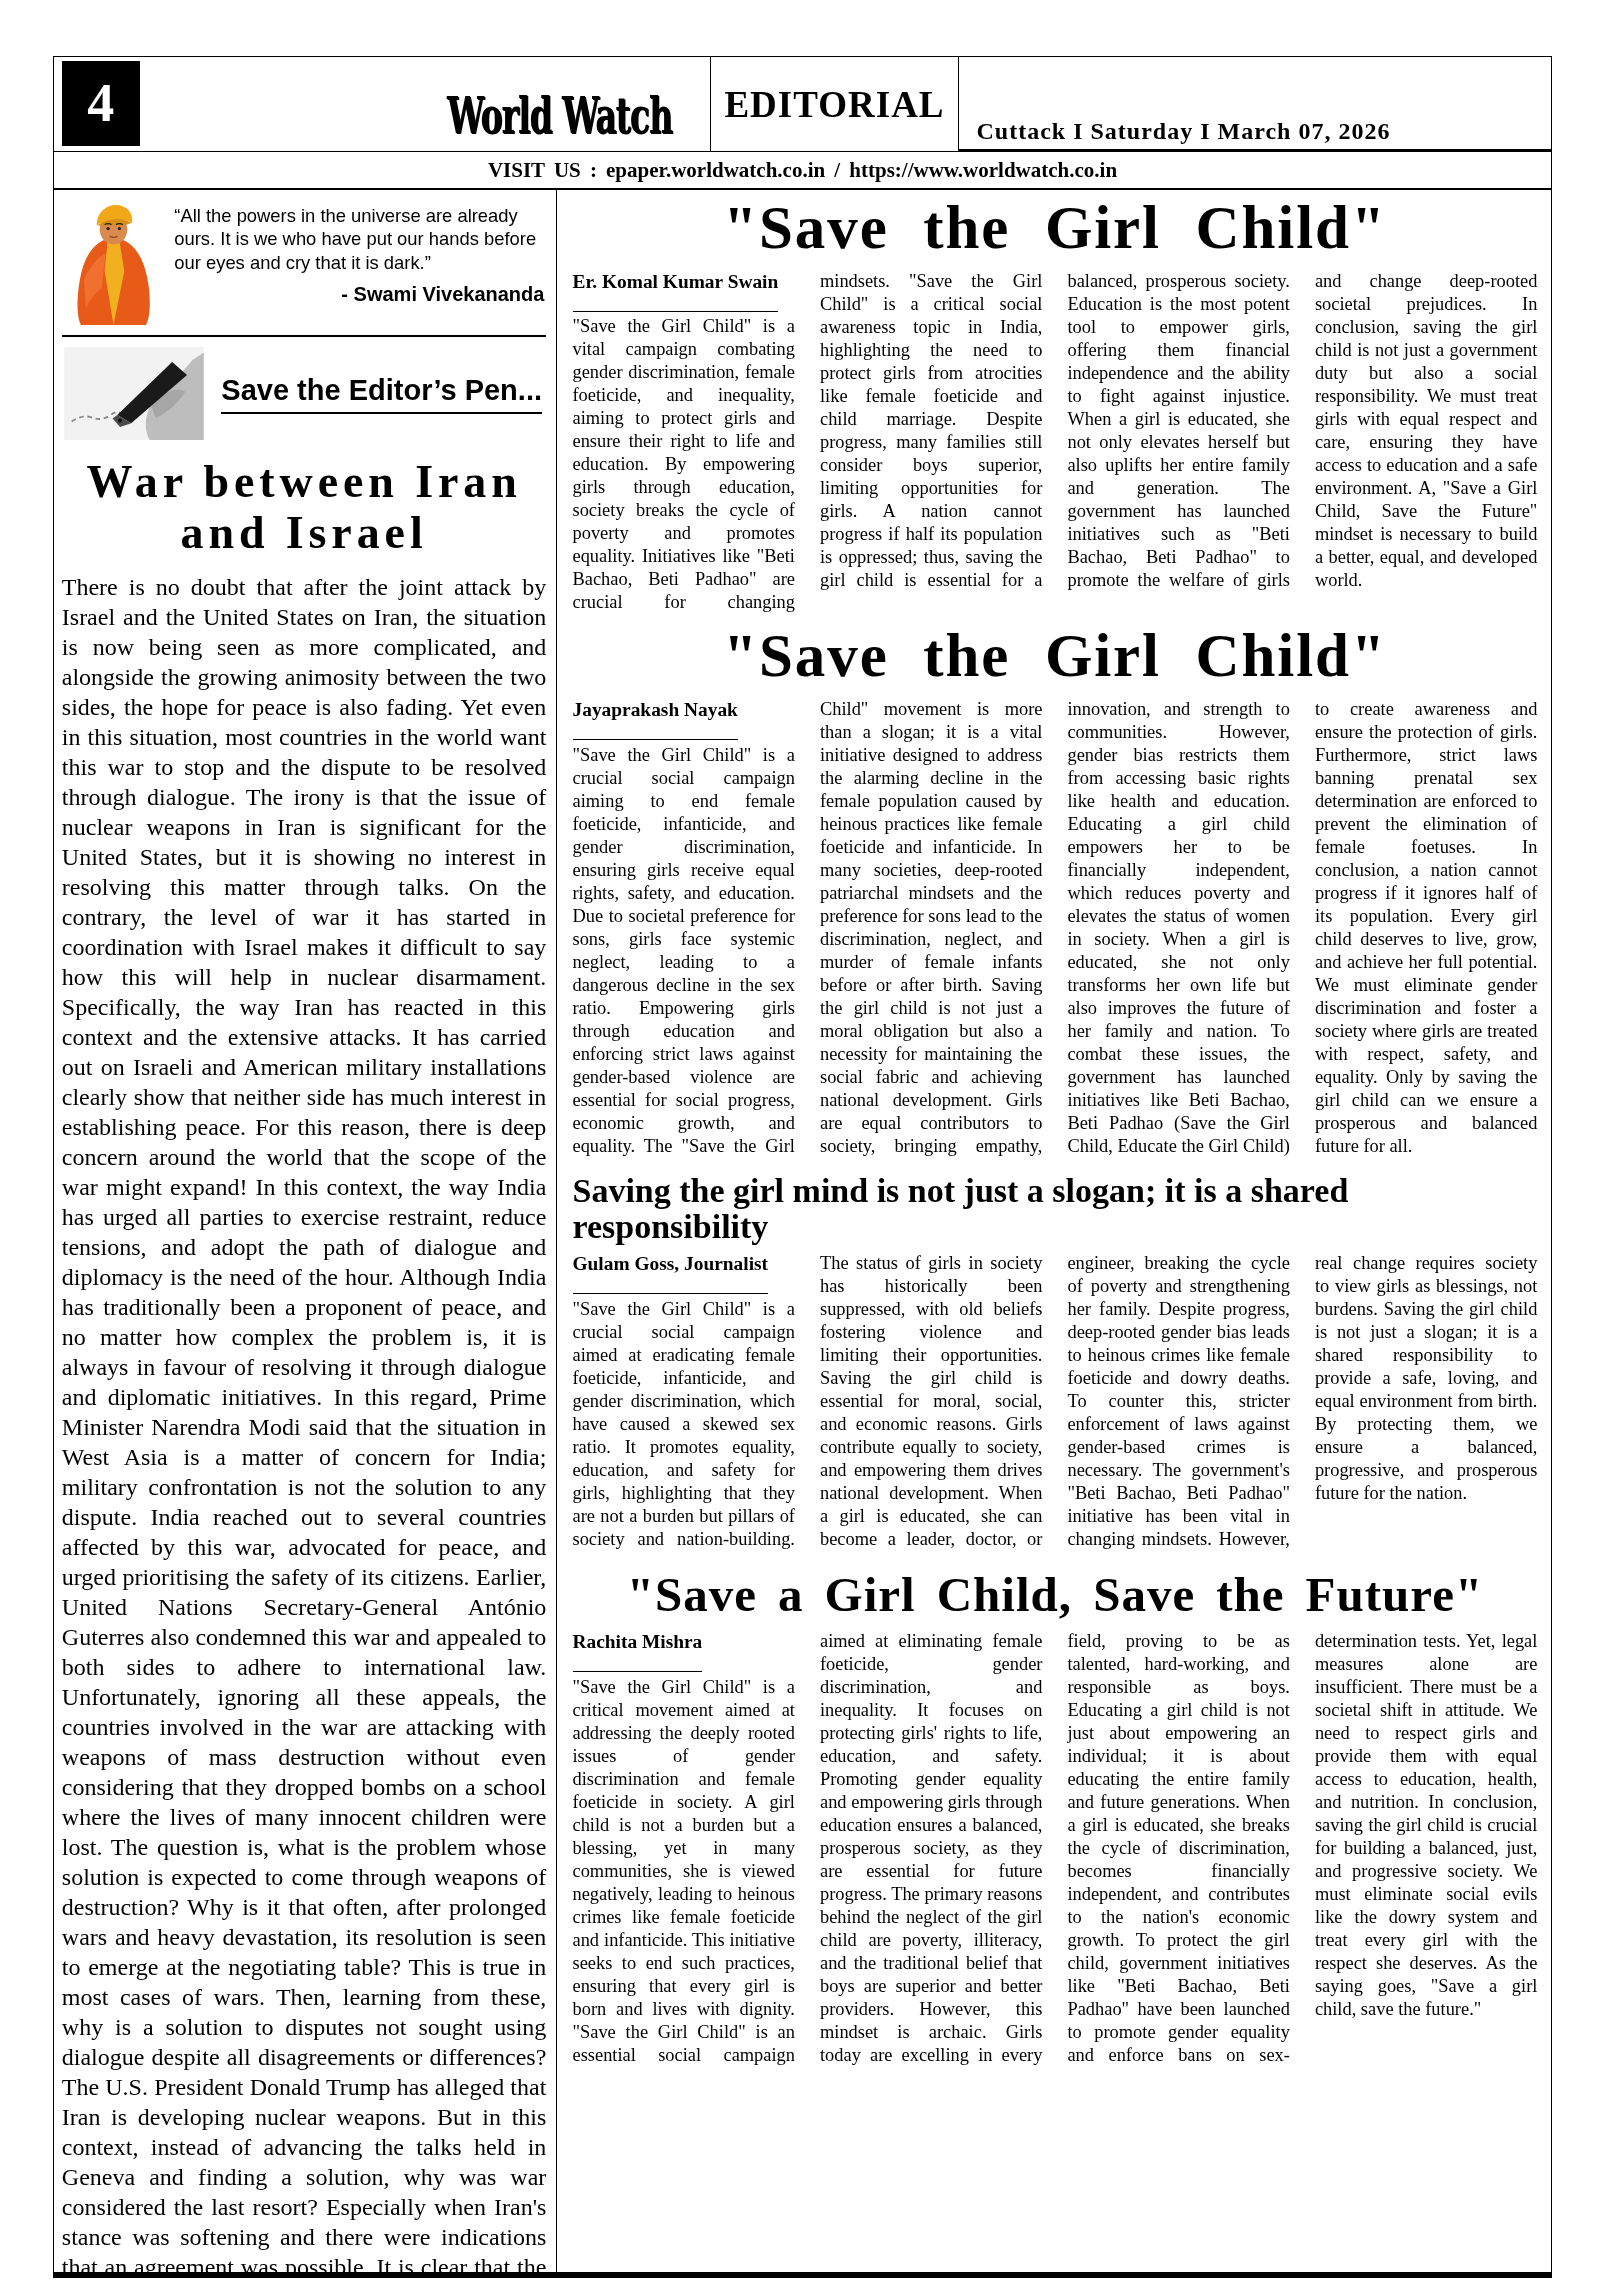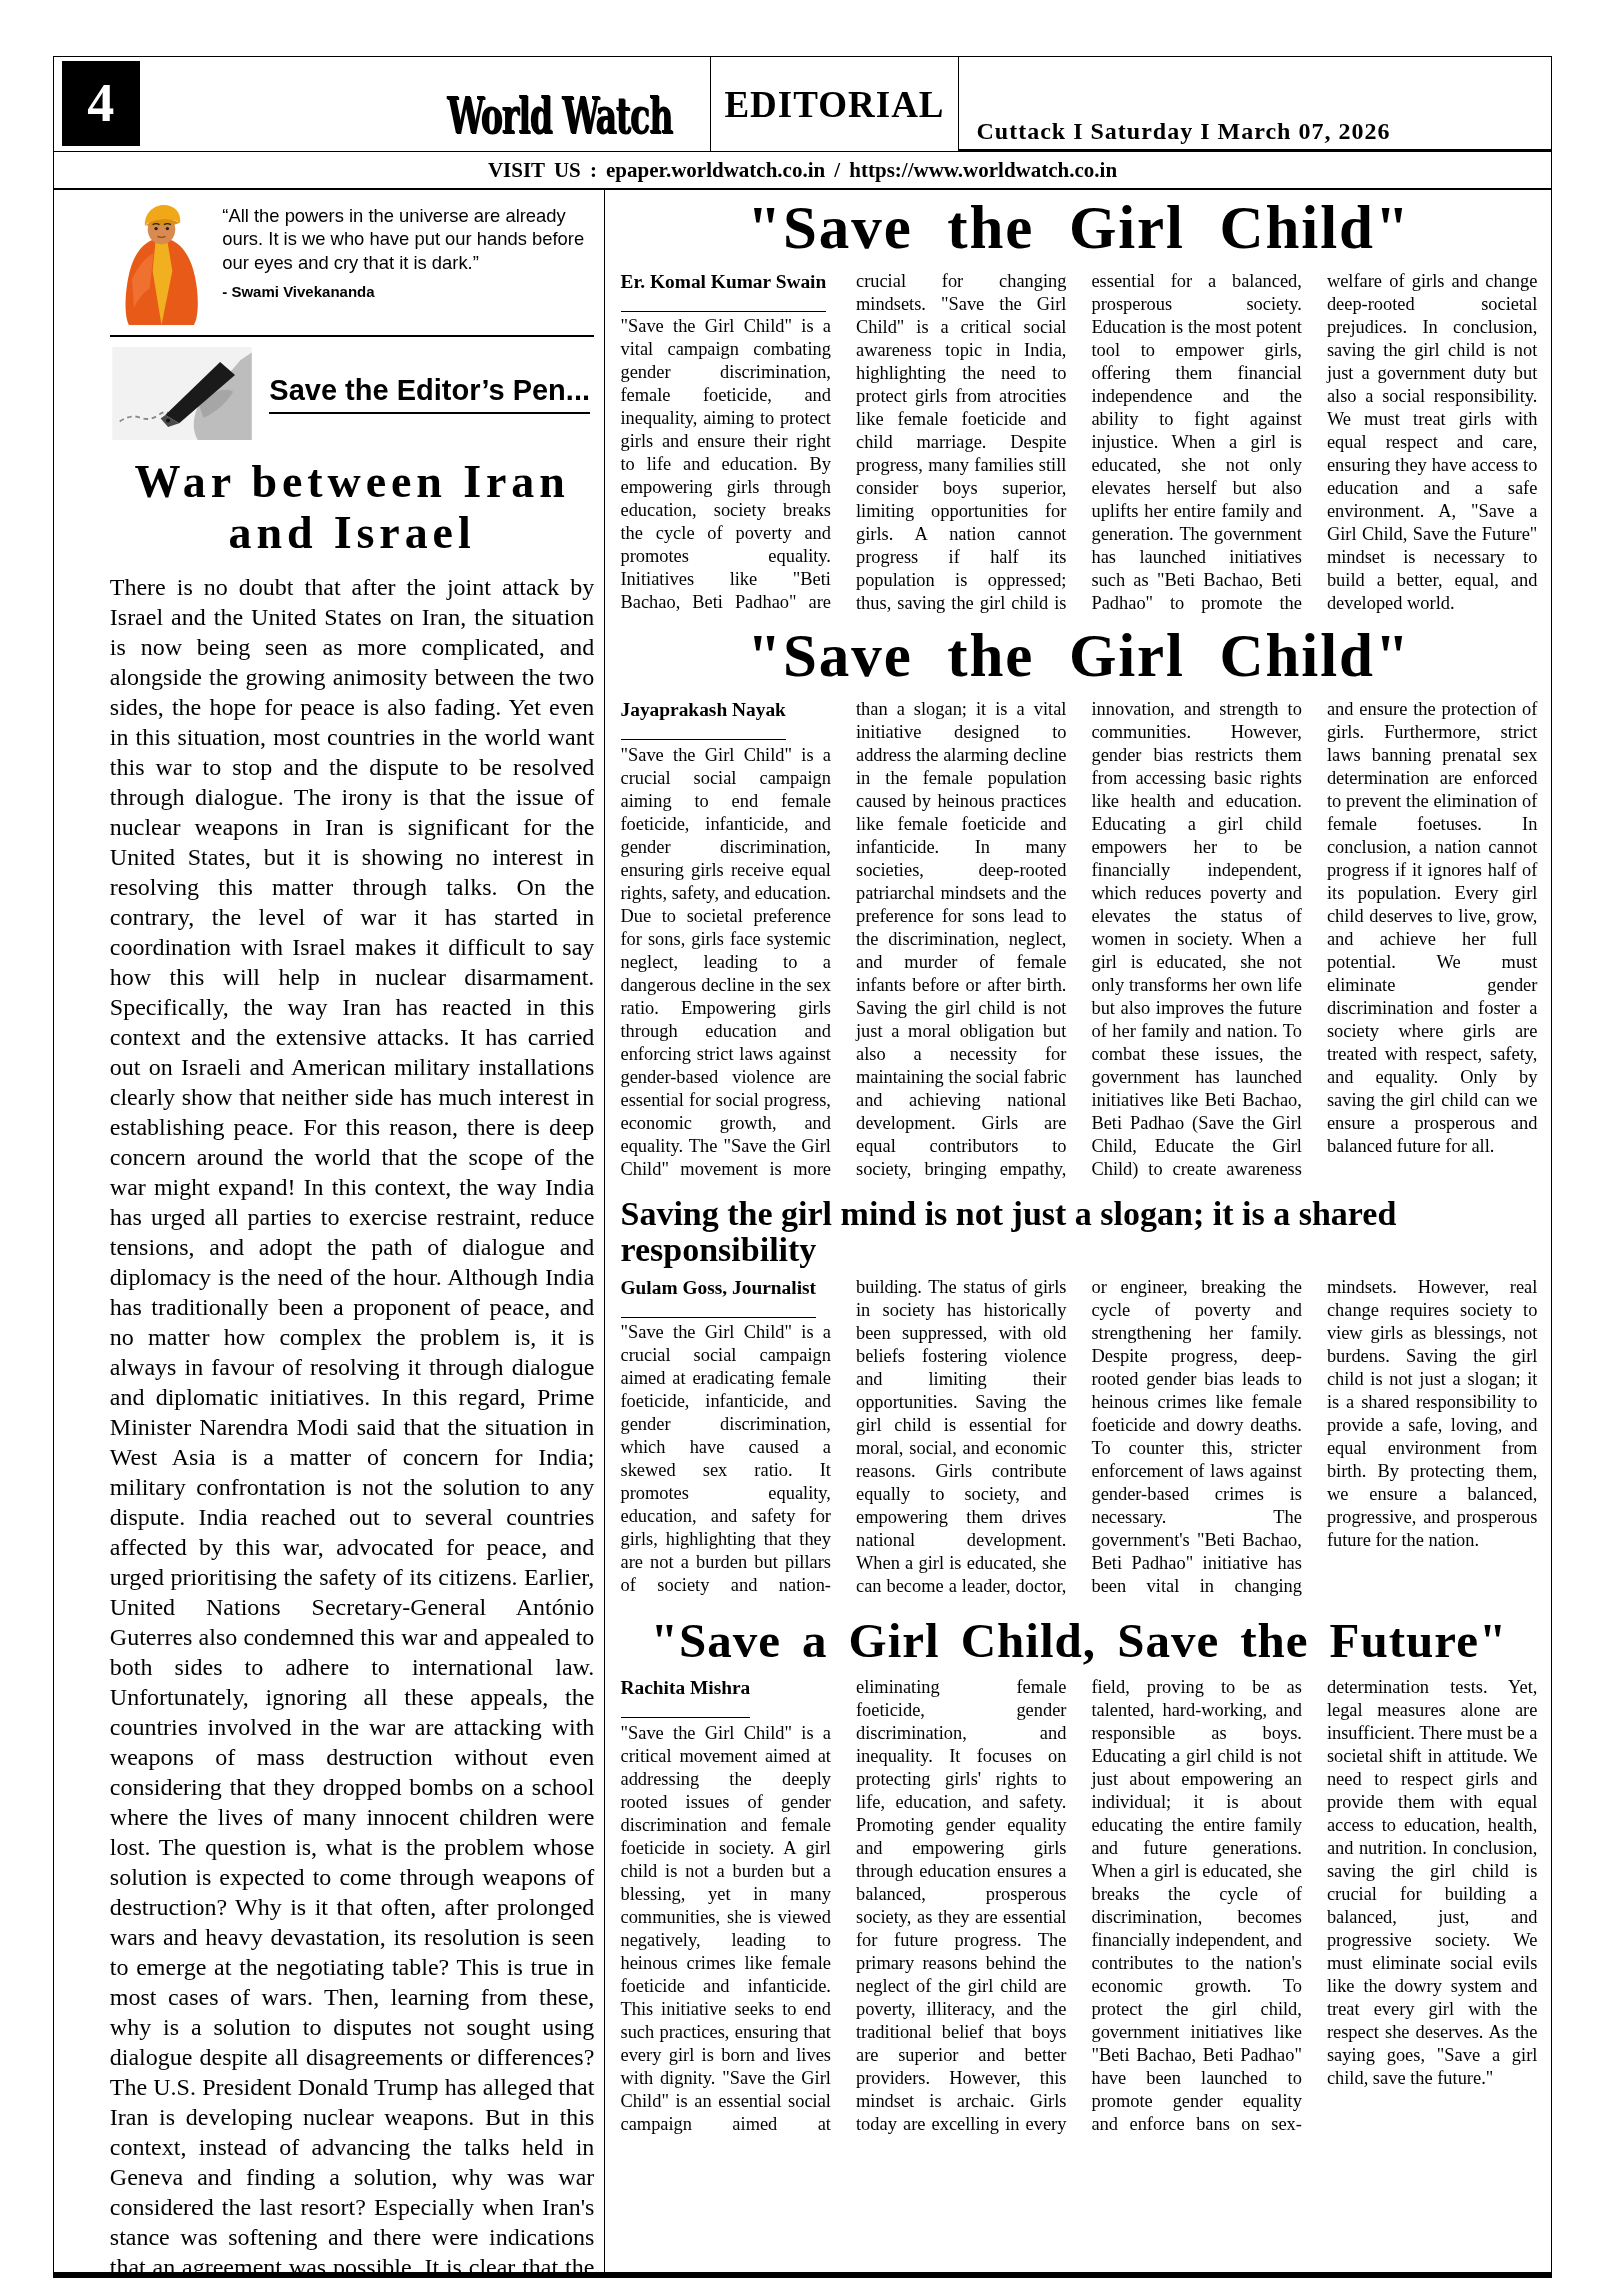--- a/index.html
+++ b/index.html
@@ -34,28 +34,28 @@
   .date-text{
     font-size:24px;font-weight:bold;padding:0 0 3.9px 17.5px;width:100%;
     border-bottom:2.9px solid #000;letter-spacing:1px;
   }
   
   .visit-strip{
     height:36px;border-bottom:2.9px solid #000;display:flex;align-items:center;justify-content:center;
     font-size:21px;font-weight:bold;word-spacing:3.9px;
   }
   
-  .main{flex:1;display:flex;overflow:hidden;margin-left:48px;}
+  .main{flex:1;display:flex;overflow:hidden;}
   .left-col{width:502px;padding:0 9.7px 0 7.8px;box-sizing:border-box;overflow:hidden;}
   .right-col{flex:1;border-left:1.9px solid #000;padding:1.9px 13.6px 0 15.5px;box-sizing:border-box;overflow:hidden;}
 
   
   .quote-box{display:flex;gap:11.6px;padding:9.7px 1.9px 7.8px 1.9px;border-bottom:2.9px solid #000;align-items:flex-start;}
   .quote-right{flex:1;font-family:"Liberation Sans", sans-serif;font-size:18.4px;line-height:1.28;padding-top:3.9px;}
-  .quote-attr{font-weight:bold;margin-top:7.8px;font-size:15px;}
+  .quote-attr{text-align:right;font-weight:bold;margin-top:7.8px;font-size:20px;}
   .editors-pen{display:flex;align-items:center;gap:15.5px;padding:9.7px 0 5.8px 0;}
   .pen-title{
     font-family:"Liberation Sans", sans-serif;font-weight:bold;font-size:29px;
     border-bottom:2.9px solid #000;padding-bottom:4.9px;white-space:nowrap;
   }
   .war-headline{
     text-align:center;font-weight:bold;font-size:46px;line-height:1.12;
     letter-spacing:4.9px;margin:9.7px 0 13.6px 0;
   }
   .war-body{text-align:justify;font-size:24px;line-height:1.25;}

